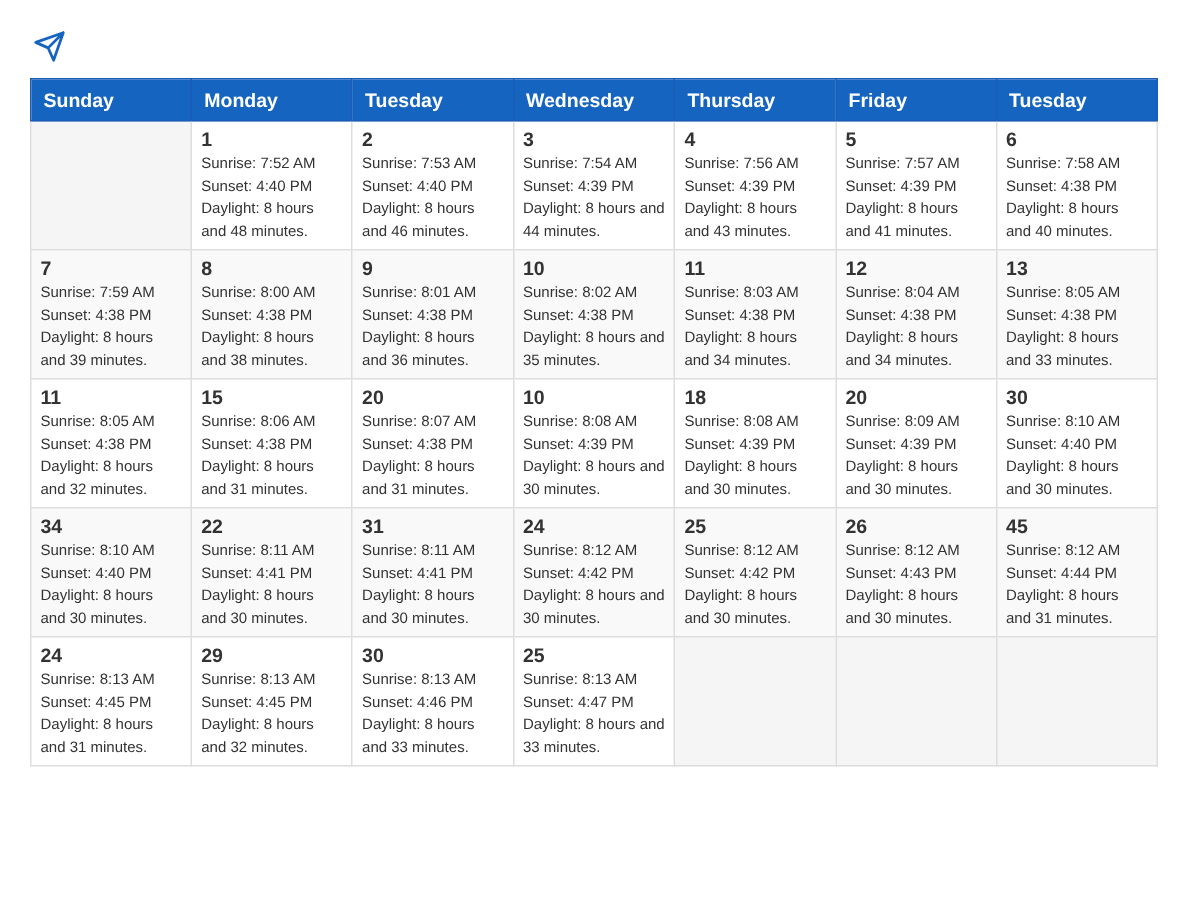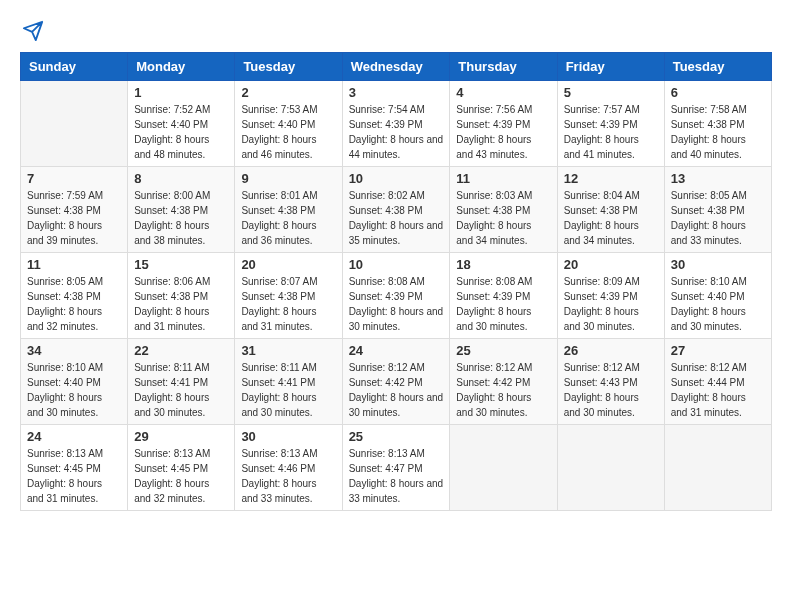--- a/index.html
+++ b/index.html
@@ -320,21 +320,21 @@
       </td>
         <td>
         <span class="day-number">26</span>
         <div class="day-info">
           Sunrise: 8:12 AM<br>
           Sunset: 4:43 PM<br>
           Daylight: 8 hours and 30 minutes.
         </div>
       </td>
         <td>
-        <span class="day-number">27</span>
+        <span class="day-number">45</span>
         <div class="day-info">
           Sunrise: 8:12 AM<br>
           Sunset: 4:44 PM<br>
           Daylight: 8 hours and 31 minutes.
         </div>
       </td>
       </tr>
       <tr>
         <td>
         <span class="day-number">24</span>

